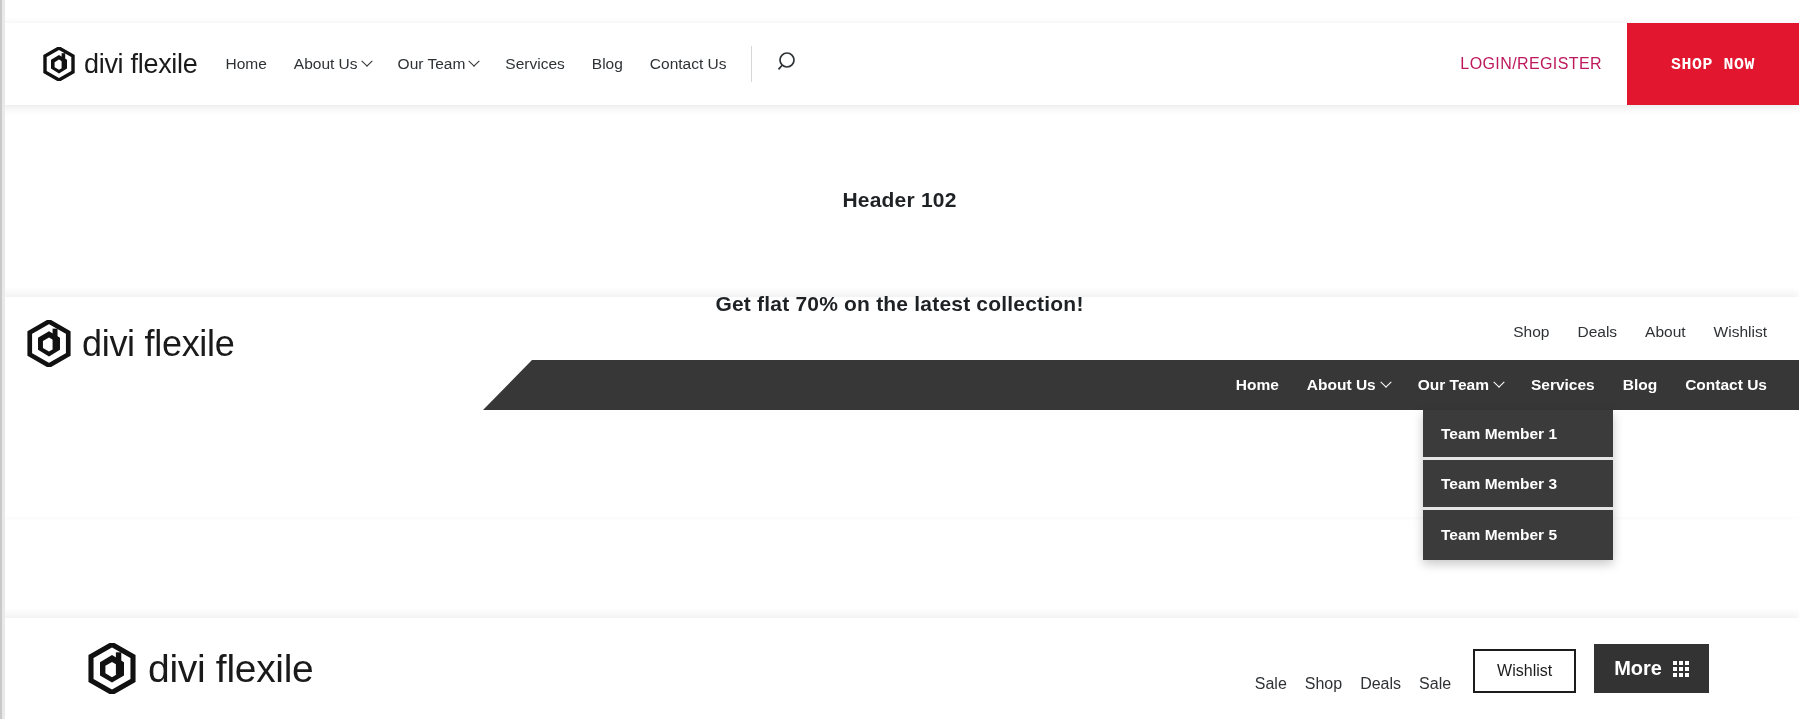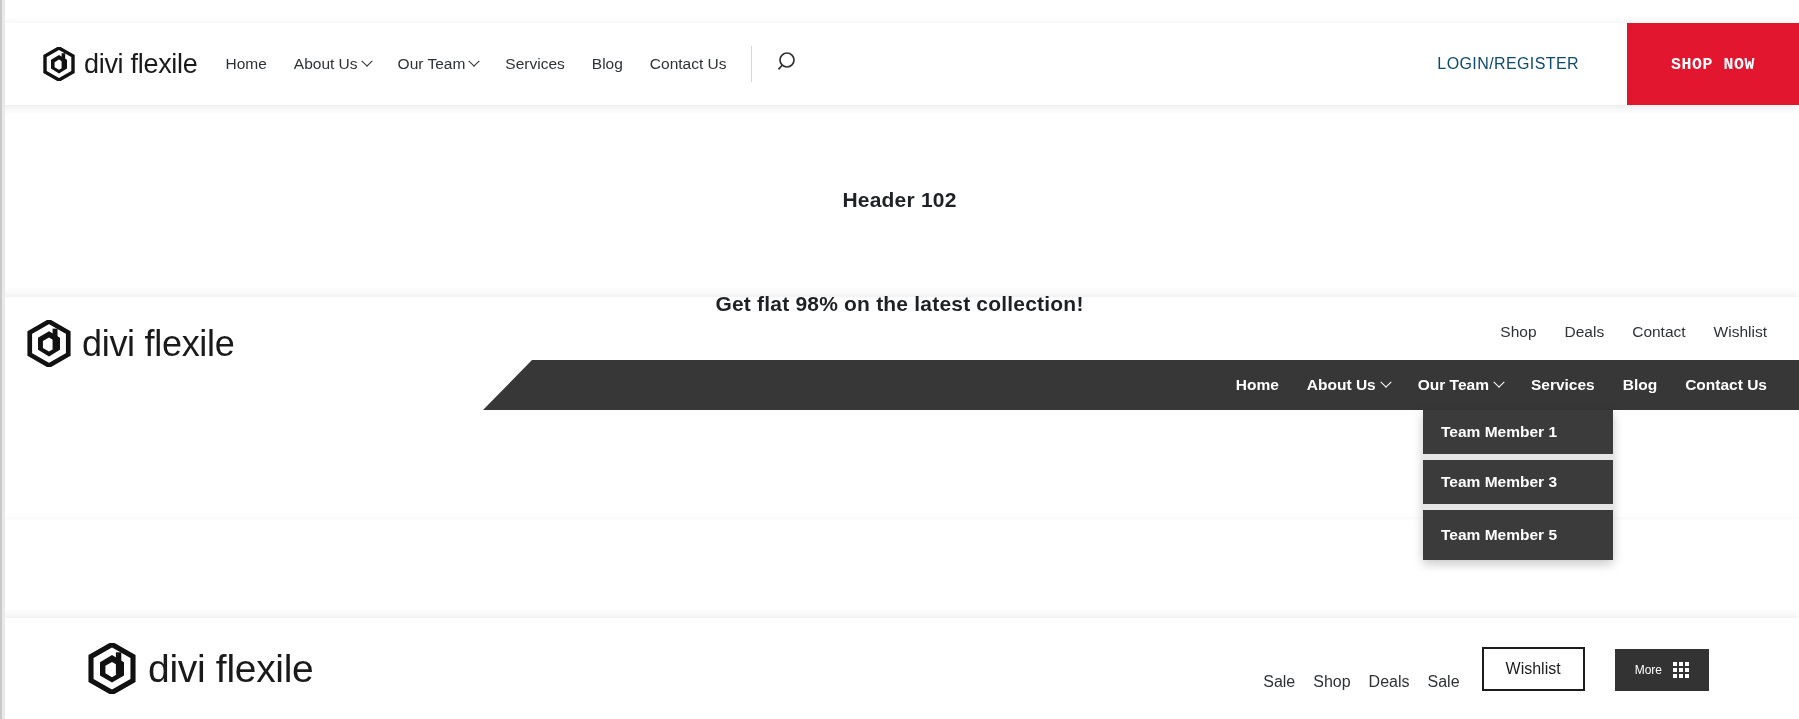--- a/index.html
+++ b/index.html
@@ -107,23 +107,23 @@
   .hdr1-right {
     margin-left: auto;
     display: flex;
     align-items: center;
     height: 100%;
   }
 
   .login-link {
     font-size: 16px;
     letter-spacing: 0.4px;
-    color: #0c4a6e;
+    color: #be185d;
     font-weight: 500;
-    margin-right: 48px;
+    margin-right: 25px;
     cursor: pointer;
     white-space: nowrap;
   }
 
   .shop-now-btn {
     height: 82px;
     display: flex;
     align-items: center;
     padding: 0 44px;
     background: #e2162f;
@@ -231,21 +231,21 @@
 
   .dropdown-item {
     height: 50px;
     display: flex;
     align-items: center;
     padding-left: 18px;
     font-size: 15.5px;
     font-weight: 700;
     color: #ffffff;
     cursor: pointer;
-    border-bottom: 6px solid #e5e5e5;
+    border-bottom: 3px solid #e5e5e5;
     white-space: nowrap;
   }
   .dropdown-item:last-child { border-bottom: none; }
 
   
   .section-three {
     position: absolute;
     left: 0; top: 618px;
     width: 1799px; height: 101px;
     background: #ffffff;
@@ -293,31 +293,30 @@
     padding: 11px 22px;
     cursor: pointer;
     white-space: nowrap;
     font-family: "Liberation Sans", sans-serif;
     margin-left: 4px;
   }
 
   .more-btn {
     background: #333333;
     color: #ffffff;
-    font-size: 12px;
-    font-weight: 400;
+    font-size: 20px;
+    font-weight: 700;
     padding: 13px 20px;
     display: inline-flex;
     align-items: center;
     gap: 11px;
     cursor: pointer;
     border: none;
     white-space: nowrap;
     font-family: "Liberation Sans", sans-serif;
-    margin-left: 12px;
   }
 
   .grid-icon {
     display: grid;
     grid-template-columns: repeat(3, 4px);
     grid-template-rows: repeat(3, 4px);
     gap: 2px;
   }
   .grid-icon i { display: block; background: #ffffff; }
 </style>
@@ -395,26 +394,26 @@
         <svg class="logo-mark" width="44" height="47" viewBox="0 0 32 34">
           <path d="M16 1 L30 9 L30 25 L16 33 L2 25 L2 9 Z" fill="none" stroke="#111" stroke-width="3.4"></path>
           <path d="M16 8 L24 12.8 L24 21.6 L16 26.4 L8 21.6 L8 12.8 Z" fill="#111"></path>
           <path d="M16 12.6 L20.4 15.2 L20.4 20.2 L16 22.8 L11.6 20.2 L11.6 15.2 Z" fill="#fff"></path>
           <rect x="18.6" y="6.2" width="3.6" height="15" fill="#111"></rect>
         </svg>
       </span>
       <span class="logo-word">divi flexile</span>
     </div>
 
-    <div class="section-label" style="top:-5px;">Get flat 98% on the latest collection!</div>
+    <div class="section-label" style="top:-5px;">Get flat 70% on the latest collection!</div>
 
     <div class="utility-row">
       <span class="utility-link">Shop</span>
       <span class="utility-link">Deals</span>
-      <span class="utility-link">Contact</span>
+      <span class="utility-link">About</span>
       <span class="utility-link">Wishlist</span>
     </div>
 
     <div class="dark-bar"></div>
 
     <nav class="hdr2-nav">
       <span class="nav-link-dark">
         <span>Home</span>
       </span>
       <span class="nav-link-dark">

